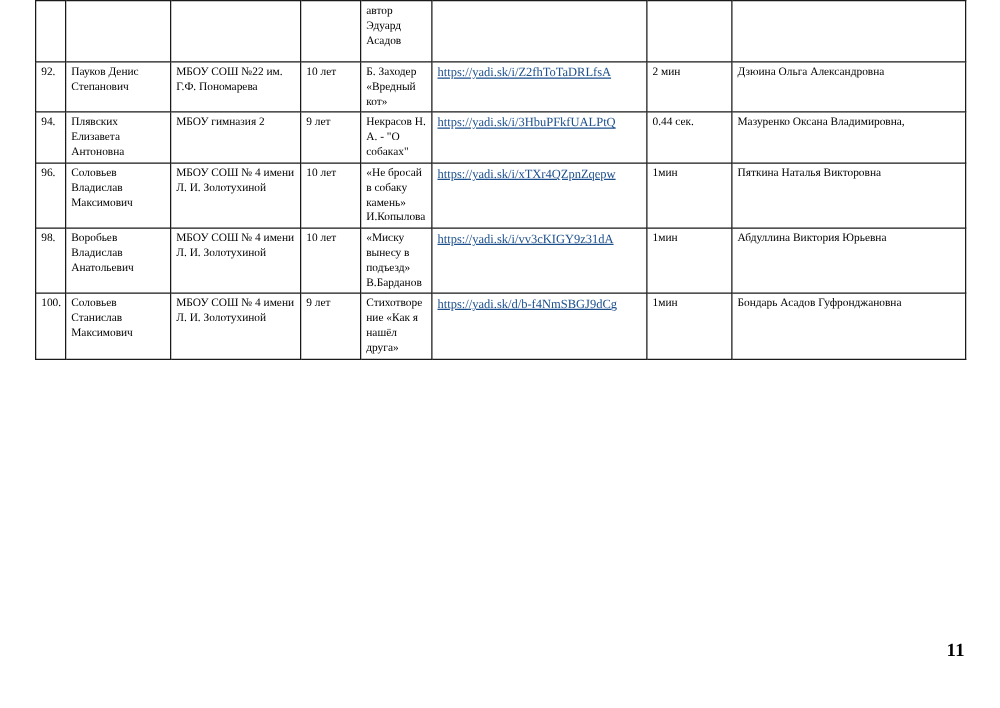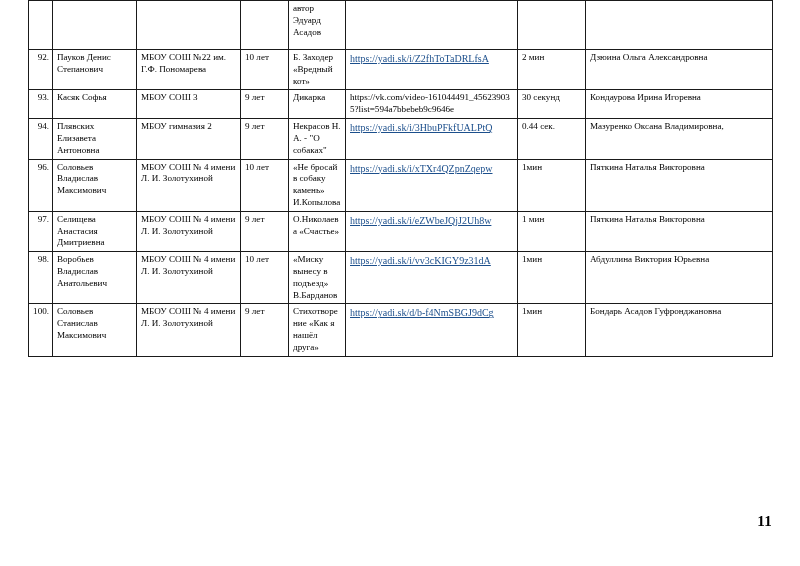--- a/index.html
+++ b/index.html
@@ -44,21 +44,21 @@
   
   col.c-num    { width: 24px; }
   col.c-name   { width: 84px; }
   col.c-school { width: 104px; }
   col.c-age    { width: 48px; }
   col.c-work   { width: 57px; }
   col.c-link   { width: 172px; }
   col.c-dur    { width: 68px; }
   col.c-teach  { width: 187px; }
 
-  td.num { text-align: right; padding-left: 3px; }
+  td.num { text-align: left; padding-left: 3px; }
   td.link { }
   td.link a, .linktext {
     color: #1c4f8c;
     text-decoration: underline;
     word-break: break-all;
     font-size: 10px;
   }
   td.plainlink {
     word-break: break-all;
   }
@@ -104,57 +104,37 @@
           <td class="num">92.</td>
           <td class="name">Пауков Денис Степанович</td>
           <td class="school">МБОУ СОШ №22 им. Г.Ф. Пономарева</td>
           <td class="age">10 лет</td>
           <td class="work">Б. Заходер «Вредный кот»</td>
           <td class="link"><a href="#">https://yadi.sk/i/Z2fhToTaDRLfsA</a></td>
           <td class="dur">2 мин</td>
           <td class="teach">Дзюина Ольга Александровна</td>
         </tr>
         <tr>
-          <td class="num">93.</td>
-          <td class="name">Касяк Софья</td>
-          <td class="school">МБОУ СОШ 3</td>
-          <td class="age">9 лет</td>
-          <td class="work">Дикарка</td>
-          <td class="plainlink">https://vk.com/video-161044491_456239035?list=594a7bbebeb9c9646e</td>
-          <td class="dur">30 секунд</td>
-          <td class="teach">Кондаурова Ирина Игоревна</td>
-        </tr>
-        <tr>
           <td class="num">94.</td>
           <td class="name">Плявских Елизавета Антоновна</td>
           <td class="school">МБОУ гимназия 2</td>
           <td class="age">9 лет</td>
           <td class="work">Некрасов Н. А. - "О собаках"</td>
           <td class="link"><a href="#">https://yadi.sk/i/3HbuPFkfUALPtQ</a></td>
           <td class="dur">0.44 сек.</td>
           <td class="teach">Мазуренко Оксана Владимировна,</td>
         </tr>
         <tr>
           <td class="num">96.</td>
           <td class="name">Соловьев Владислав Максимович</td>
           <td class="school">МБОУ СОШ № 4 имени Л. И. Золотухиной</td>
           <td class="age">10 лет</td>
           <td class="work">«Не бросай в собаку камень» И.Копылова</td>
           <td class="link"><a href="#">https://yadi.sk/i/xTXr4QZpnZqepw</a></td>
           <td class="dur">1мин</td>
-          <td class="teach">Пяткина Наталья Викторовна</td>
-        </tr>
-        <tr>
-          <td class="num">97.</td>
-          <td class="name">Селищева Анастасия Дмитриевна</td>
-          <td class="school">МБОУ СОШ № 4 имени Л. И. Золотухиной</td>
-          <td class="age">9 лет</td>
-          <td class="work">О.Николаева «Счастье»</td>
-          <td class="link"><a href="#">https://yadi.sk/i/eZWbeJQjJ2Uh8w</a></td>
-          <td class="dur">1 мин</td>
           <td class="teach">Пяткина Наталья Викторовна</td>
         </tr>
         <tr>
           <td class="num">98.</td>
           <td class="name">Воробьев Владислав Анатольевич</td>
           <td class="school">МБОУ СОШ № 4 имени Л. И. Золотухиной</td>
           <td class="age">10 лет</td>
           <td class="work">«Миску вынесу в подъезд» В.Барданов</td>
           <td class="link"><a href="#">https://yadi.sk/i/vv3cKIGY9z31dA</a></td>
           <td class="dur">1мин</td>

